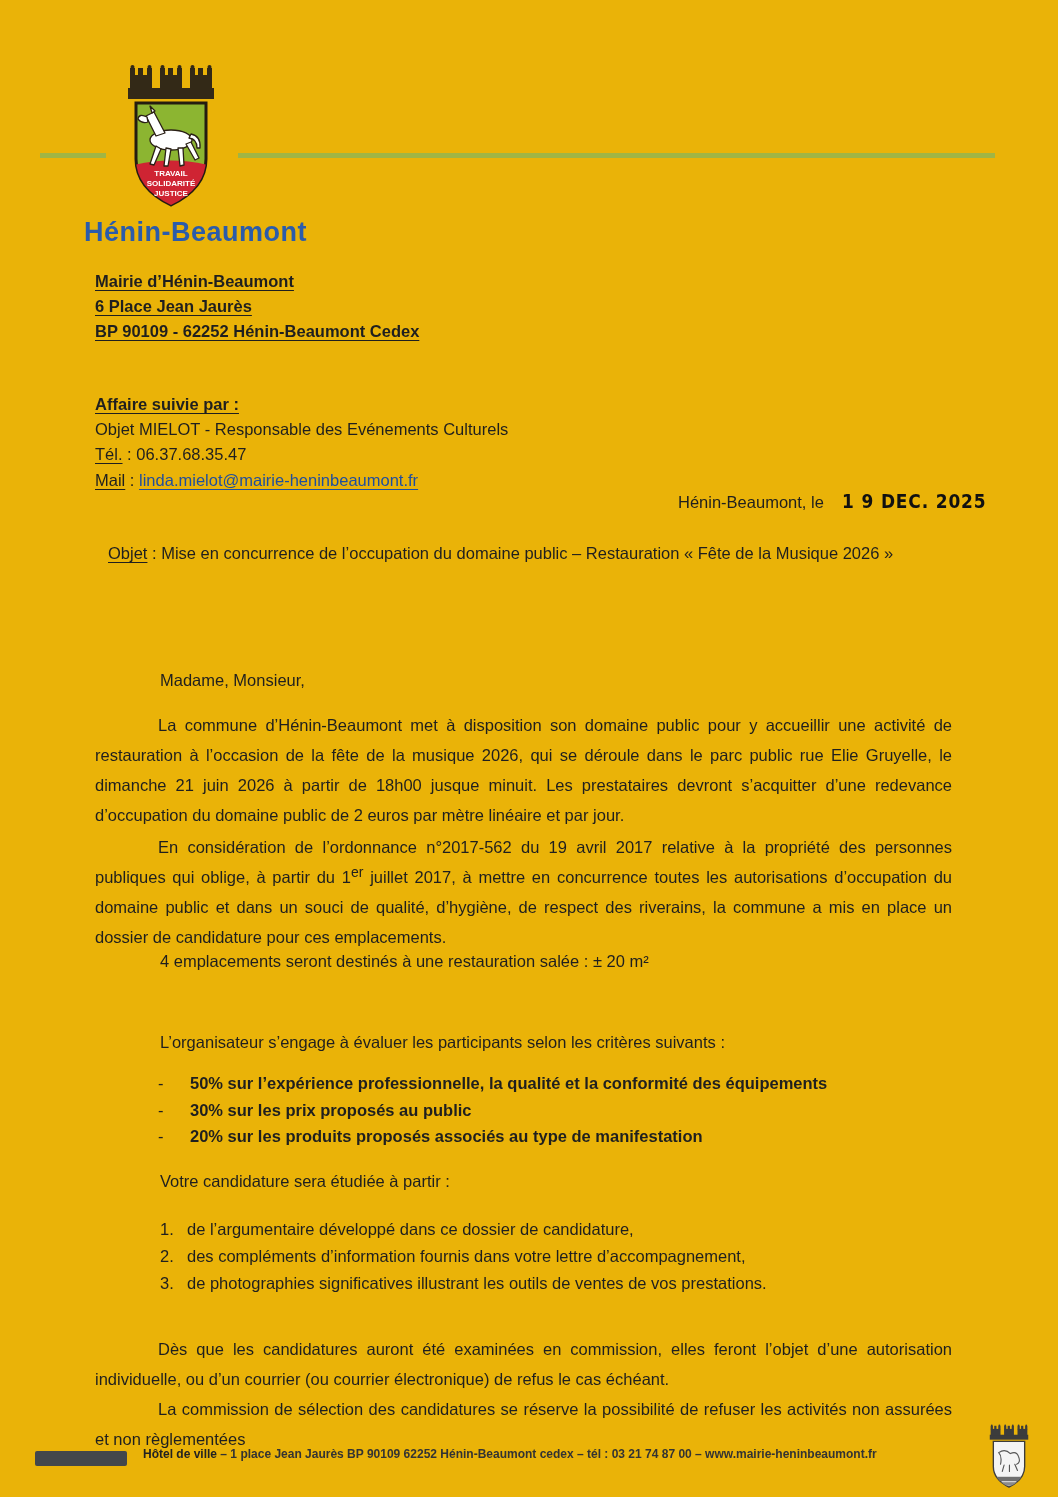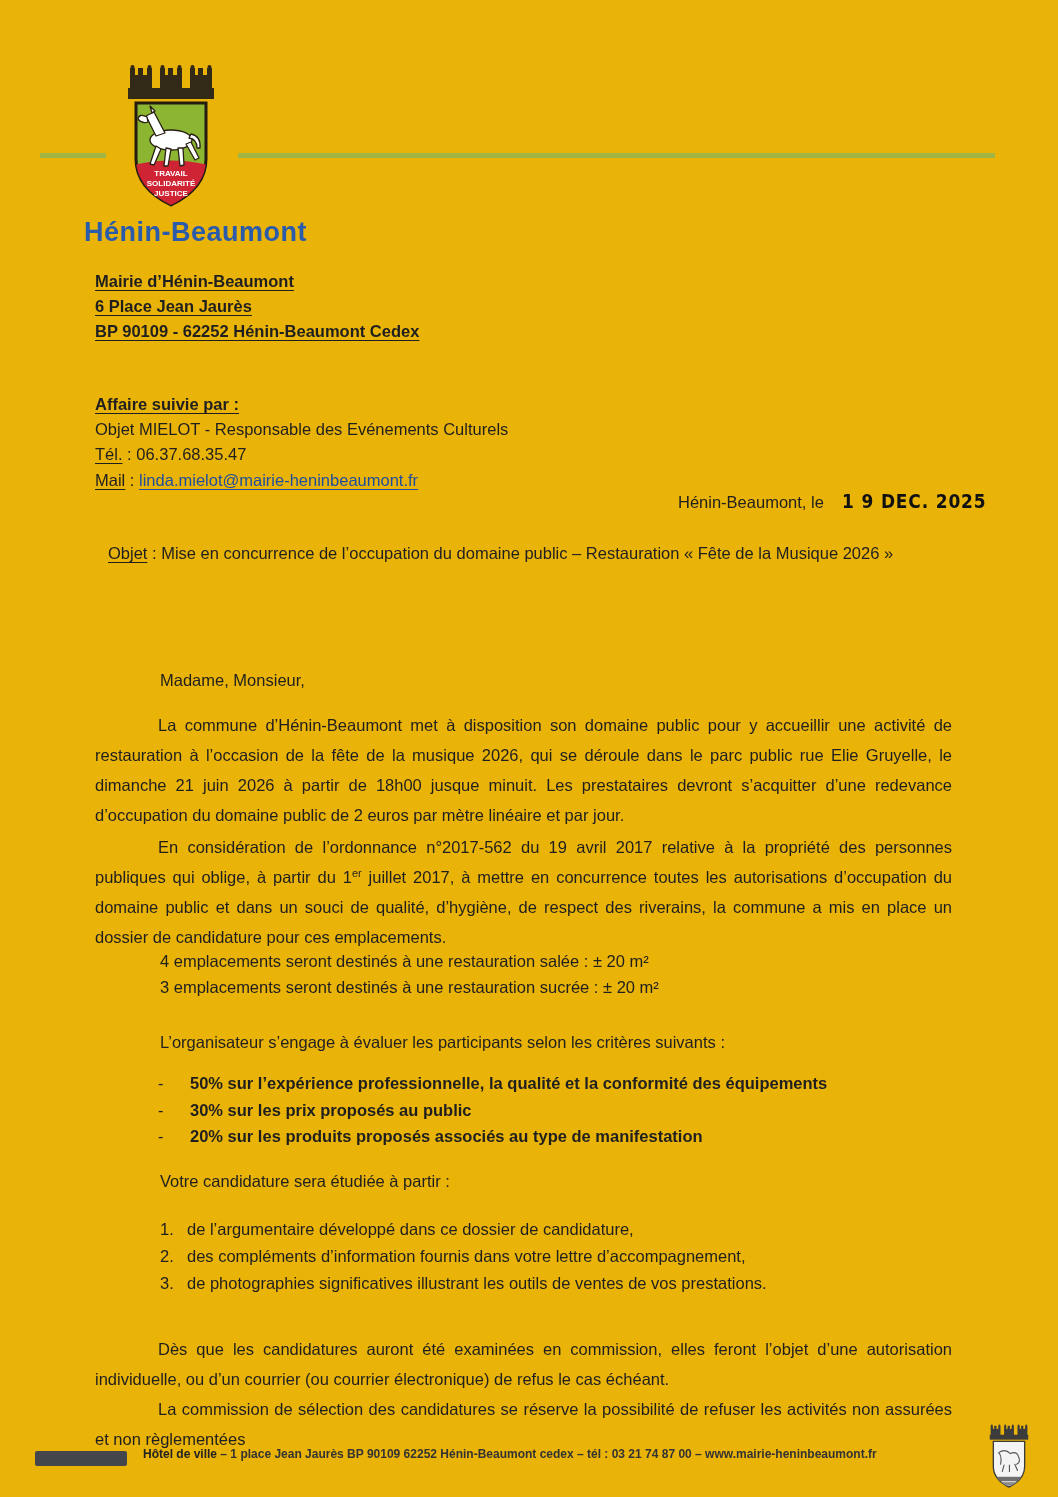--- a/index.html
+++ b/index.html
@@ -53,21 +53,21 @@
   .criteria-intro{position:absolute;left:160px;top:983px;}
   .criteria{position:absolute;left:158px;top:1026px;line-height:26.5px;font-weight:700;}
   .criteria .row{display:flex;}
   .criteria .dash{width:32px;font-weight:400;}
   .app-intro{position:absolute;left:160px;top:1122px;}
   .applist{position:absolute;left:160px;top:1172px;line-height:27px;}
   .applist .row{display:flex;}
   .applist .num{width:27px;}
   .closing{position:absolute;left:95px;top:1290px;width:857px;text-align:justify;}
   .closing p{margin:0;text-indent:63px;}
-  sup{font-size:11px;line-height:0;}
+  sup{font-size:14px;line-height:0;}
   
   .footer-block{position:absolute;left:35px;top:1451px;width:92px;height:15px;background:var(--footer-block);border-radius:2px;}
   .footer-line{position:absolute;left:143px;top:1447px;font-size:12px;white-space:nowrap;color:#333;font-weight:700;}
   .footer-line .fb{color:#222;}
   .footer-crest{position:absolute;left:974px;top:1424px;width:70px;height:68px;}
 </style>
 </head>
 <body>
 
 <div class="page">
@@ -152,21 +152,20 @@
   </div>
 
   <div class="salutation body-text">Madame, Monsieur,</div>
 
   <p class="para body-text p1">La commune d’Hénin-Beaumont met à disposition son domaine public pour y accueillir une activité de restauration à l’occasion de la fête de la musique 2026, qui se déroule dans le parc public rue Elie Gruyelle, le dimanche 21 juin 2026 à partir de 18h00 jusque minuit. Les prestataires devront s’acquitter d’une redevance d’occupation du domaine public de 2 euros par mètre linéaire et par jour.</p>
 
   <p class="para body-text p2"><span>En considération de l’ordonnance n°2017-562 du 19 avril 2017 relative à la propriété des personnes publiques qui oblige, à partir du 1</span><sup>er</sup><span> juillet 2017, à mettre en concurrence toutes les autorisations d’occupation du domaine public et dans un souci de qualité, d’hygiène, de respect des riverains, la commune a mis en place un dossier de candidature pour ces emplacements.</span></p>
 
   <div class="slots body-text">
     <div>4 emplacements seront destinés à une restauration salée : ± 20 m²</div>
-    <div>3 emplacements seront destinés à une restauration sucrée : ± 20 m²</div>
   </div>
 
   <div class="criteria-intro body-text">L’organisateur s’engage à évaluer les participants selon les critères suivants :</div>
 
   <div class="criteria body-text">
     <div class="row">
         <span class="dash">-</span>
         <span>50% sur l’expérience professionnelle, la qualité et la conformité des équipements</span>
       </div>
     <div class="row">

